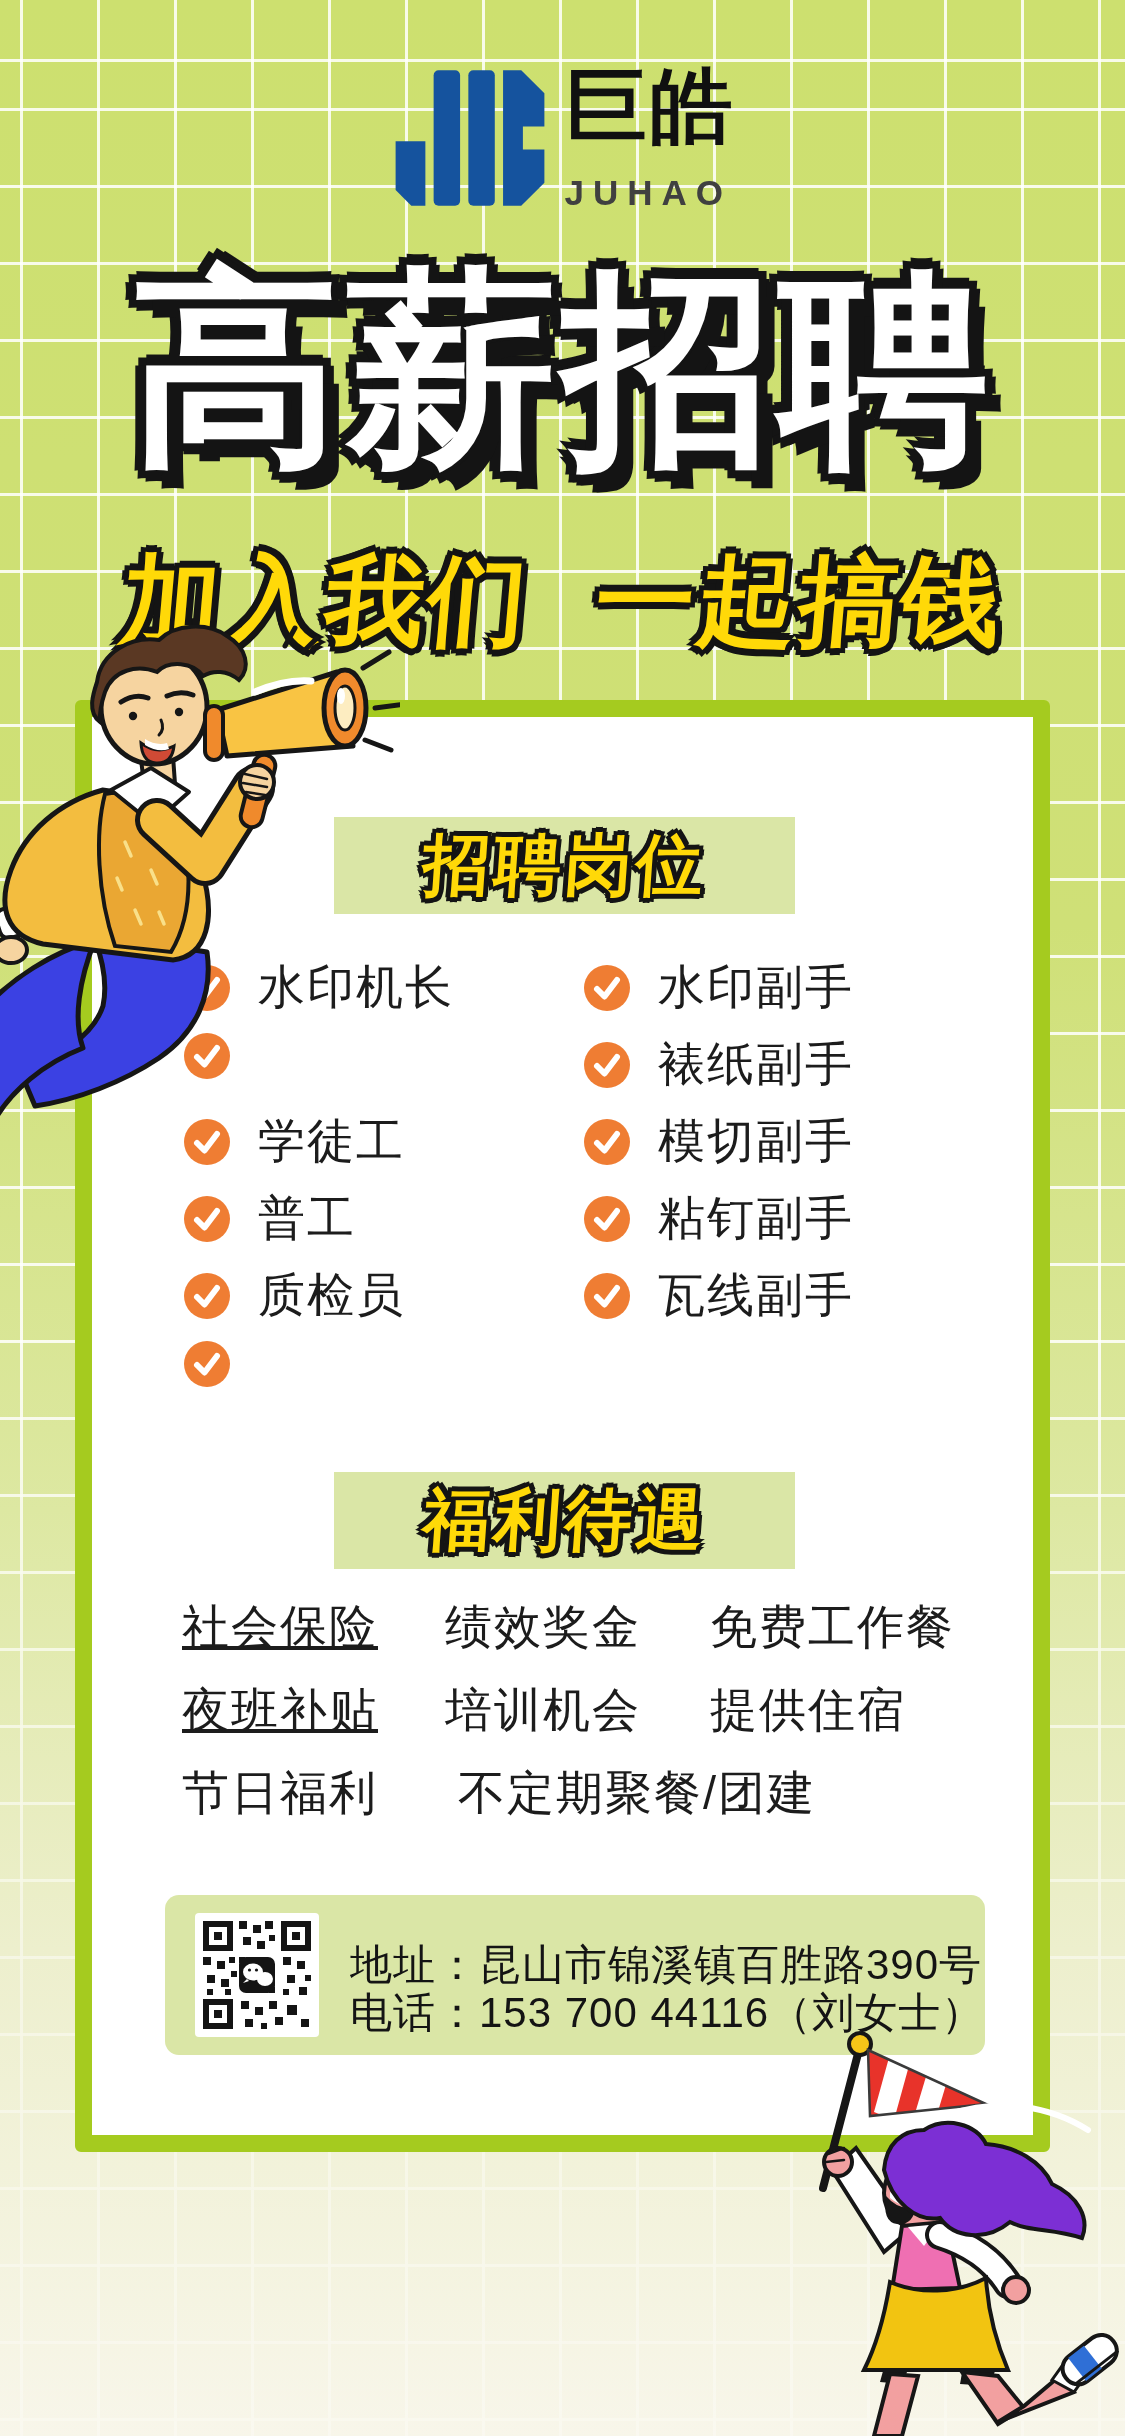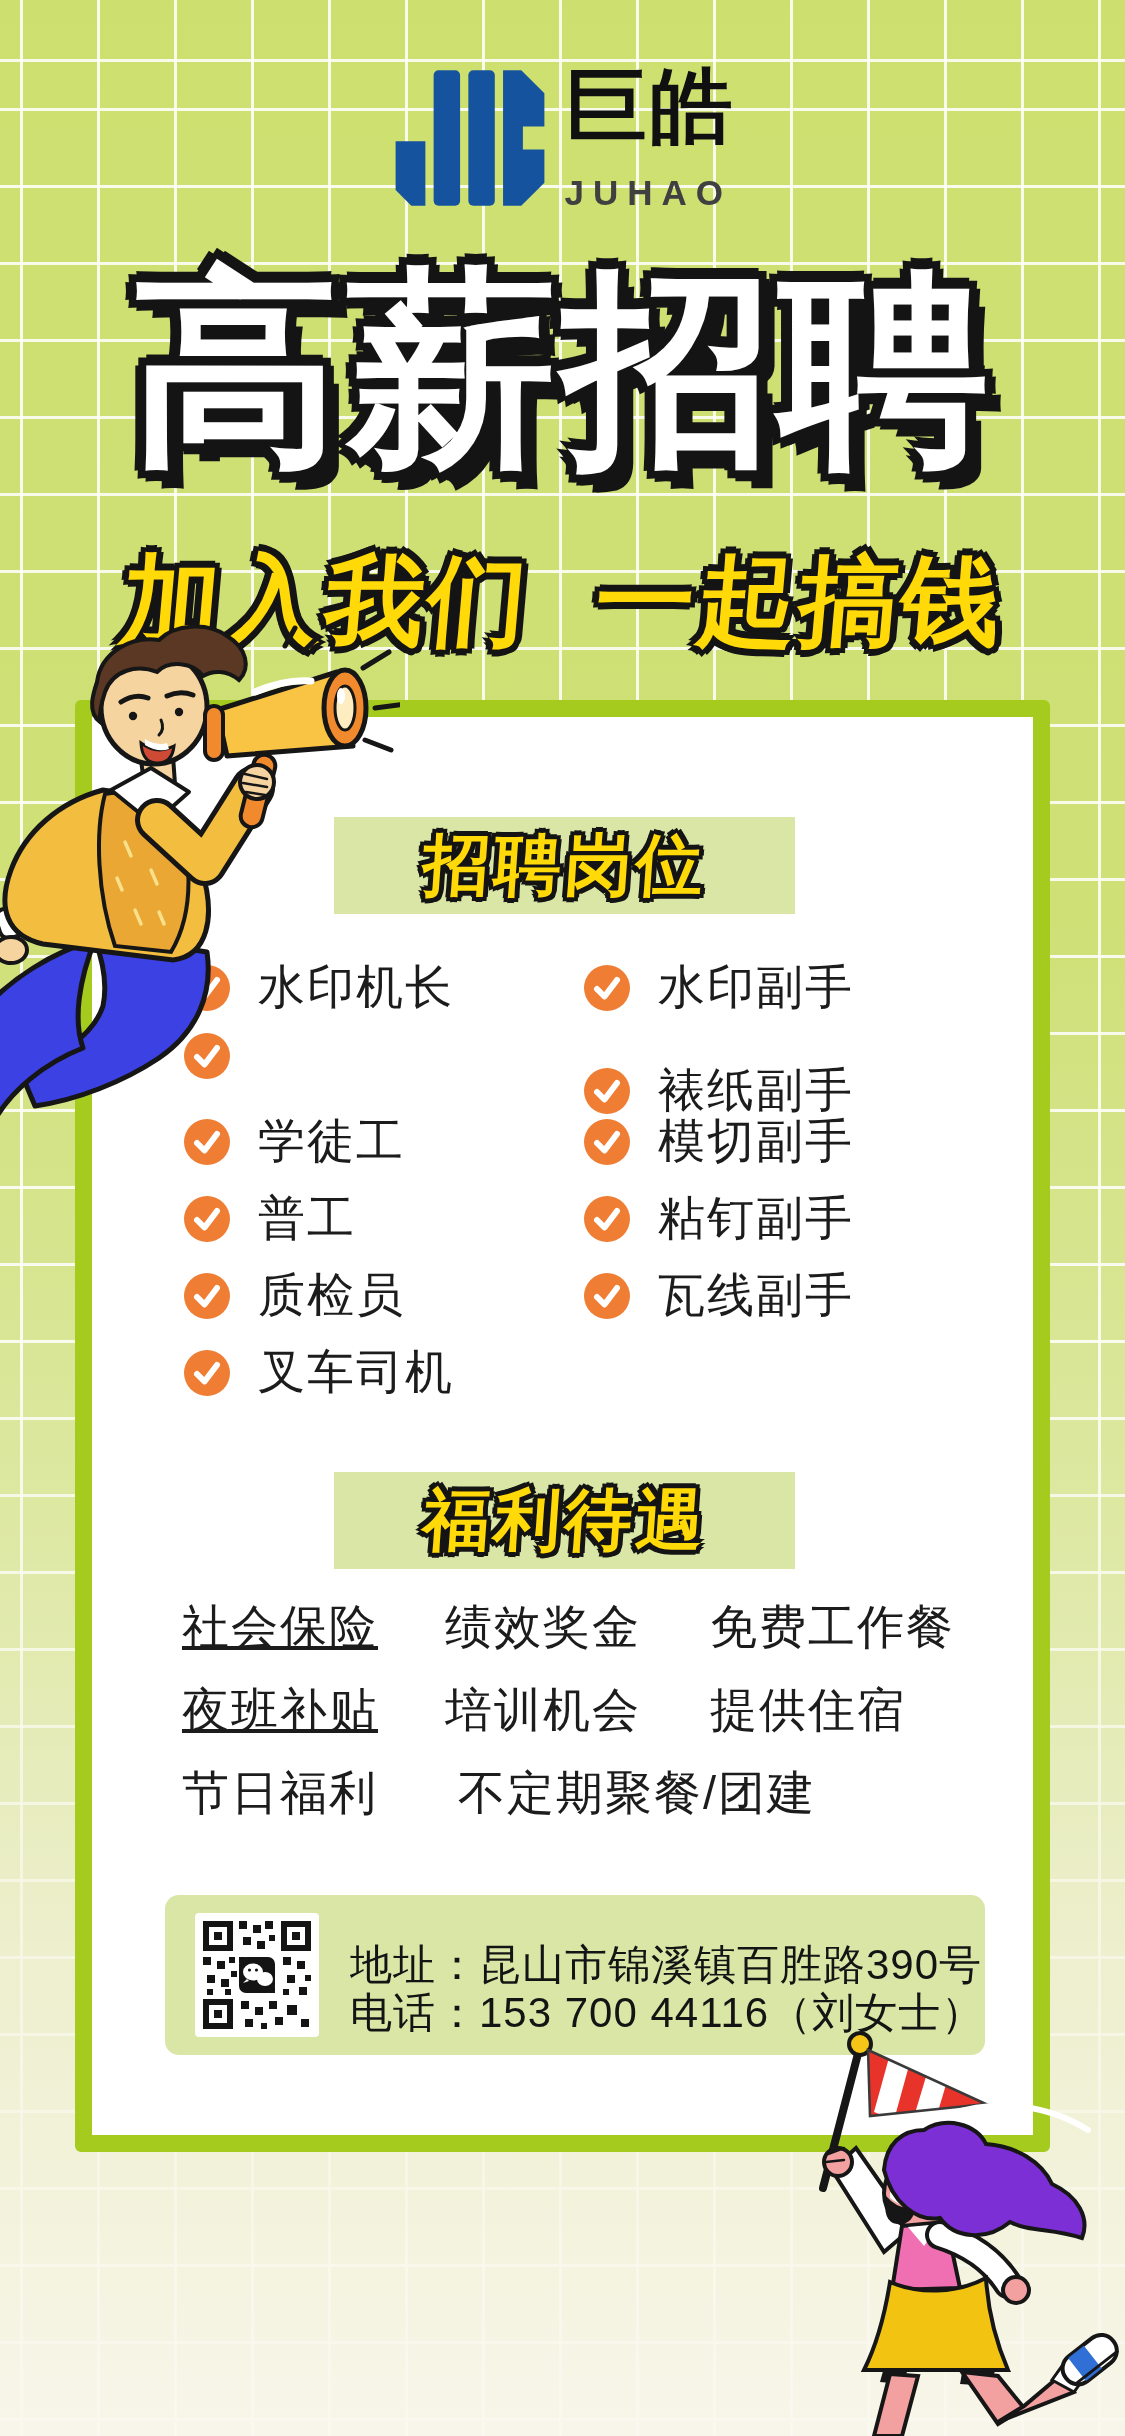--- a/index.html
+++ b/index.html
@@ -154,31 +154,30 @@
         <circle cx="23" cy="23" r="23" fill="#ef7d33"></circle>
         <path d="M13 24 l7.5 7.5 L33 15" stroke="#fff" stroke-width="6" fill="none" stroke-linecap="round" stroke-linejoin="round"></path>
       </svg></span>
   <span>质检员</span>
 </div>
 <div class="job-item" style="left:184px; top:1341px;">
   <span class="check-wrap"><svg width="46" height="46" viewBox="0 0 46 46">
         <circle cx="23" cy="23" r="23" fill="#ef7d33"></circle>
         <path d="M13 24 l7.5 7.5 L33 15" stroke="#fff" stroke-width="6" fill="none" stroke-linecap="round" stroke-linejoin="round"></path>
       </svg></span>
-  <span>叉车司机</span>
 </div>
 
 <div class="job-item" style="left:584px; top:956px;">
   <span class="check-wrap"><svg width="46" height="46" viewBox="0 0 46 46">
         <circle cx="23" cy="23" r="23" fill="#ef7d33"></circle>
         <path d="M13 24 l7.5 7.5 L33 15" stroke="#fff" stroke-width="6" fill="none" stroke-linecap="round" stroke-linejoin="round"></path>
       </svg></span>
   <span>水印副手</span>
 </div>
-<div class="job-item" style="left:584px; top:1059px;">
+<div class="job-item" style="left:584px; top:1033px;">
   <span class="check-wrap"><svg width="46" height="46" viewBox="0 0 46 46">
         <circle cx="23" cy="23" r="23" fill="#ef7d33"></circle>
         <path d="M13 24 l7.5 7.5 L33 15" stroke="#fff" stroke-width="6" fill="none" stroke-linecap="round" stroke-linejoin="round"></path>
       </svg></span>
   <span>裱纸副手</span>
 </div>
 <div class="job-item" style="left:584px; top:1110px;">
   <span class="check-wrap"><svg width="46" height="46" viewBox="0 0 46 46">
         <circle cx="23" cy="23" r="23" fill="#ef7d33"></circle>
         <path d="M13 24 l7.5 7.5 L33 15" stroke="#fff" stroke-width="6" fill="none" stroke-linecap="round" stroke-linejoin="round"></path>

